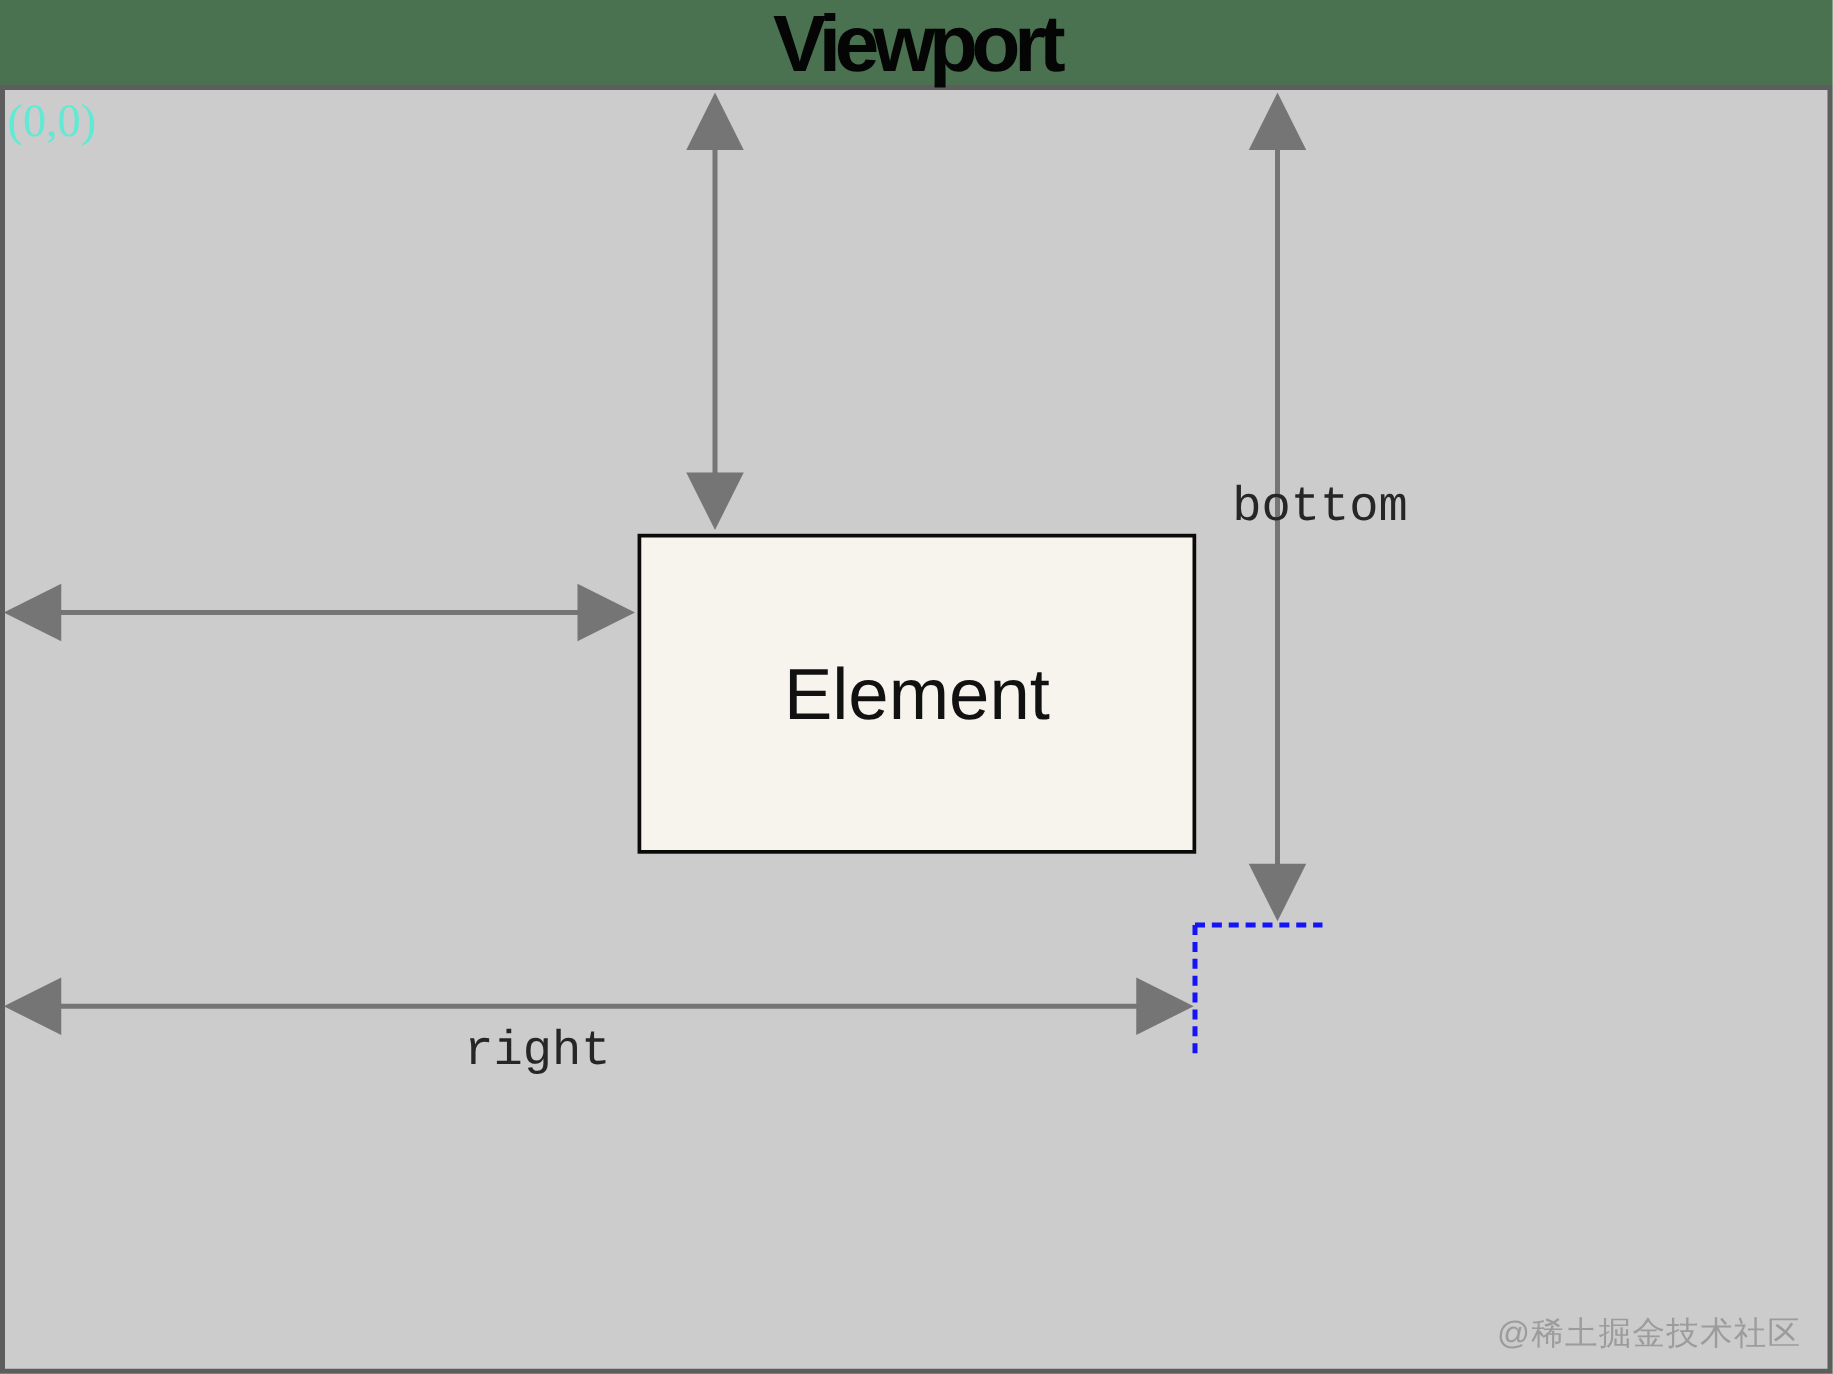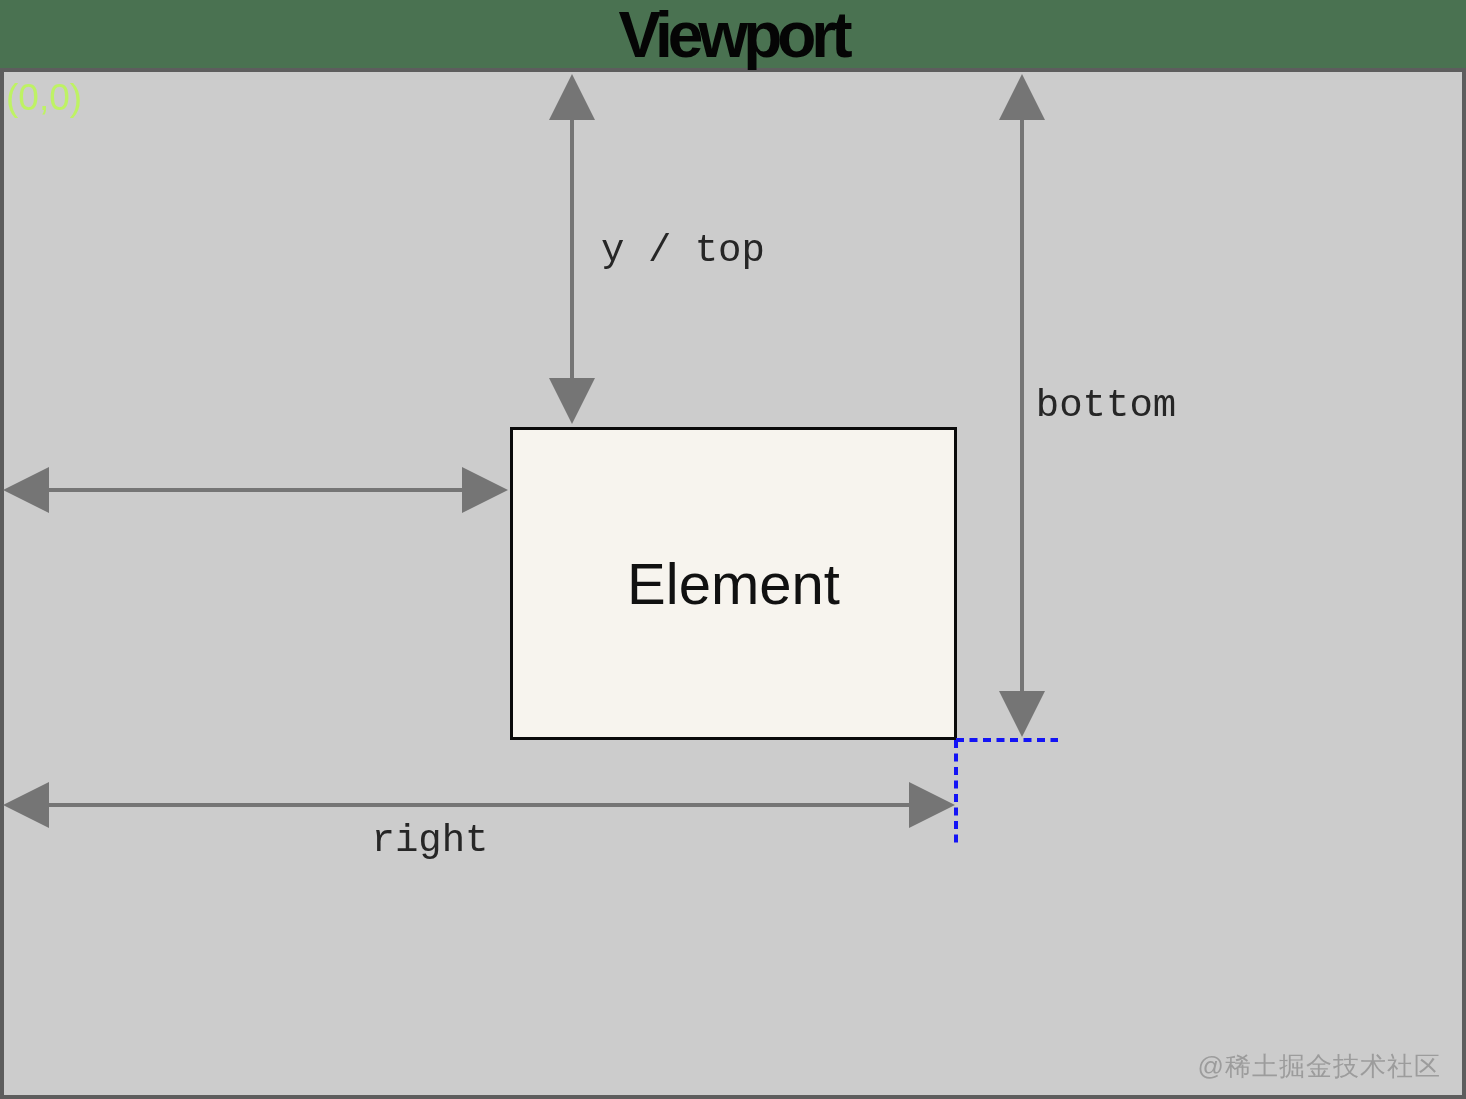--- a/index.html
+++ b/index.html
@@ -28,26 +28,27 @@
 
   .viewport-box{
     position:absolute;left:0;top:68px;width:1466px;height:1031px;
     background:var(--viewport-fill);
     border:4px solid var(--viewport-border);
     z-index:1;
   }
 
   .origin{
     position:absolute;left:6px;top:78px;
-    font-size:37px;line-height:1.1;color:#bef264;
+    font-size:37px;line-height:1.1;color:#5eead4;
     z-index:4;
+    font-family:Liberation Serif, serif;
   }
 
   .element-box{
-    position:absolute;left:510px;top:427px;width:447px;height:313px;
+    position:absolute;left:510px;top:427px;width:447px;height:256px;
     background:var(--element-fill);
     border:3px solid var(--element-border);
     display:flex;align-items:center;justify-content:center;
     z-index:2;
   }
   .element-box span{
     font-size:58px;color:#111111;
   }
 
   svg.overlay{
@@ -59,21 +60,21 @@
   .blue-dash{stroke:var(--projection-blue);stroke-width:4;fill:none;}
 
   .mlabel{
     position:absolute;transform:translate(-50%,-50%);
     font-family:"Liberation Mono",monospace;
     font-size:39px;color:var(--label-text);
     white-space:nowrap;z-index:4;
   }
   .lbl-ytop{left:683px;top:251px;}
   .lbl-xleft{left:257px;top:540px;}
-  .lbl-bottom{left:1106px;top:406px;}
+  .lbl-bottom{left:1056px;top:406px;}
   .lbl-right{left:430px;top:841px;}
 
   .watermark{
     position:absolute;right:25px;top:1049px;
     font-size:26px;color:var(--watermark-gray);
     z-index:4;letter-spacing:1px;
   }
 </style>
 </head>
 <body>
@@ -115,19 +116,18 @@
       <path class="arrow-head" d="M3,805 L49,782 L49,828 Z"></path>
       <path class="arrow-head" d="M955,805 L909,782 L909,828 Z"></path>
     </g>
 
     <g>
       <line class="blue-dash" x1="956" y1="740" x2="1058" y2="740" stroke-dasharray="8 5.5"></line>
       <line class="blue-dash" x1="956" y1="740" x2="956" y2="846" stroke-dasharray="8 5.5"></line>
     </g>
   </svg>
 
-  <span class="mlabel lbl-ytop">y / top</span>
   <span class="mlabel lbl-bottom">bottom</span>
   <span class="mlabel lbl-right">right</span>
 
   <span class="watermark">@稀土掘金技术社区</span>
 
 </div>
 
 </body></html>

